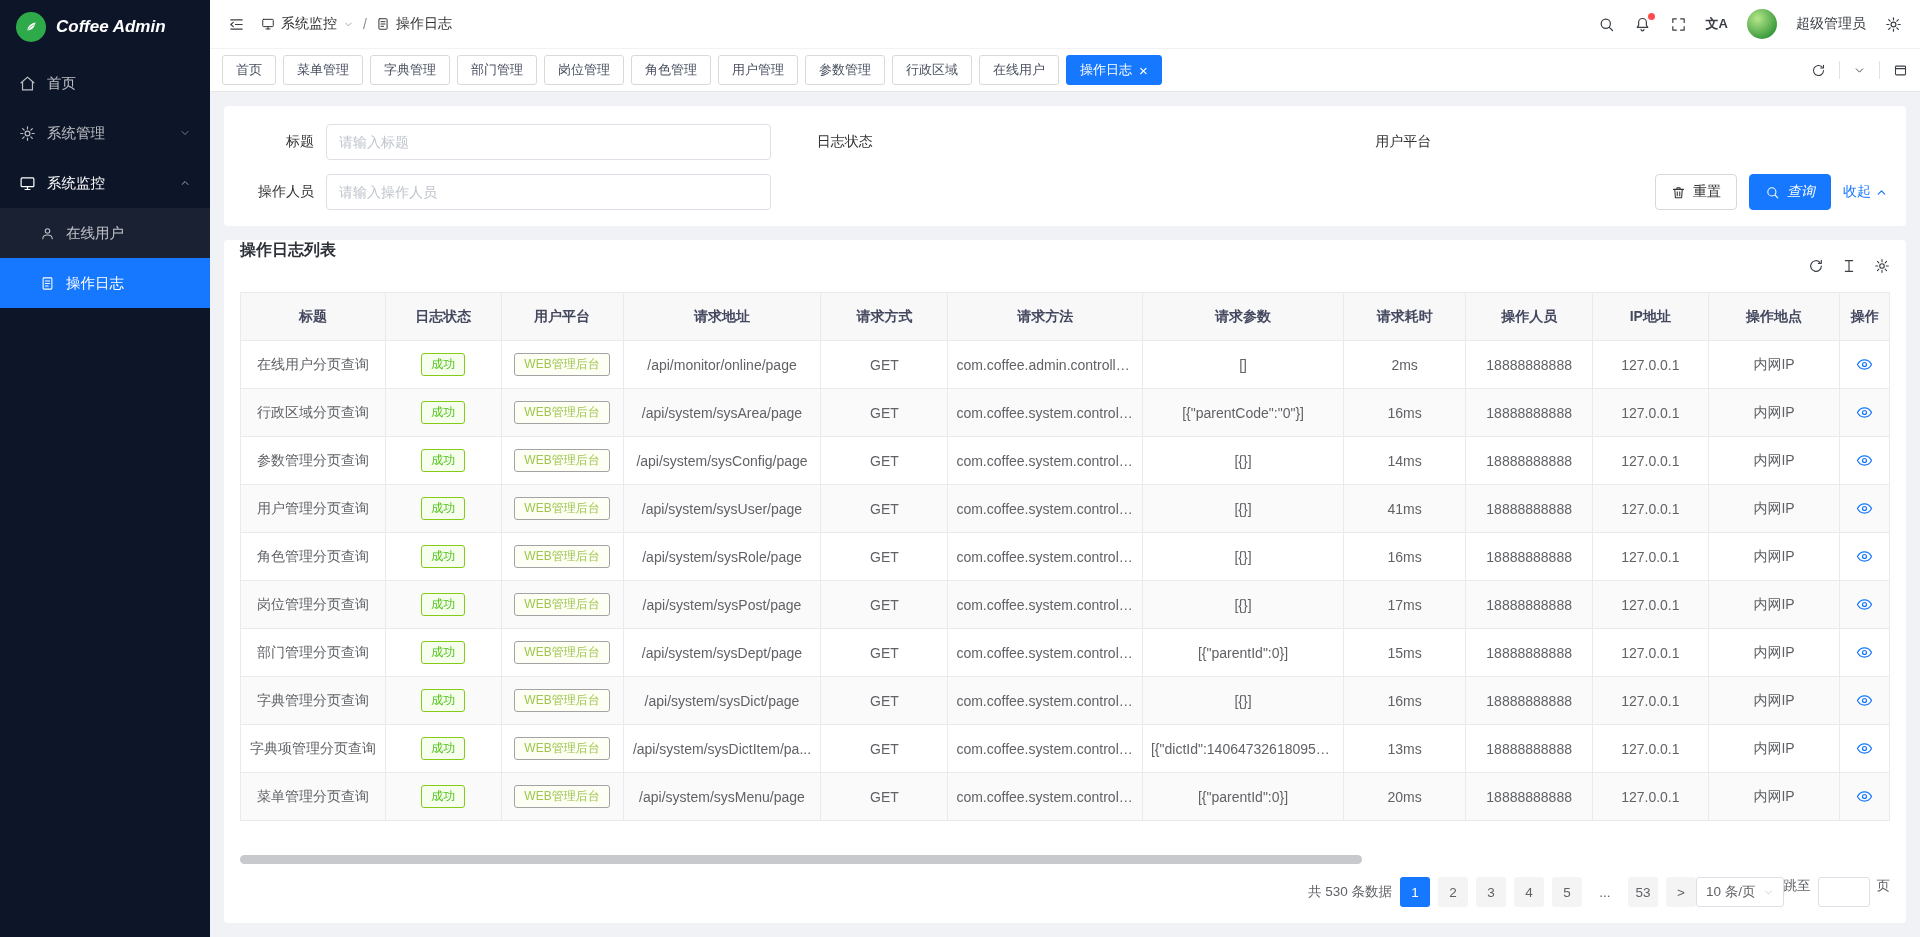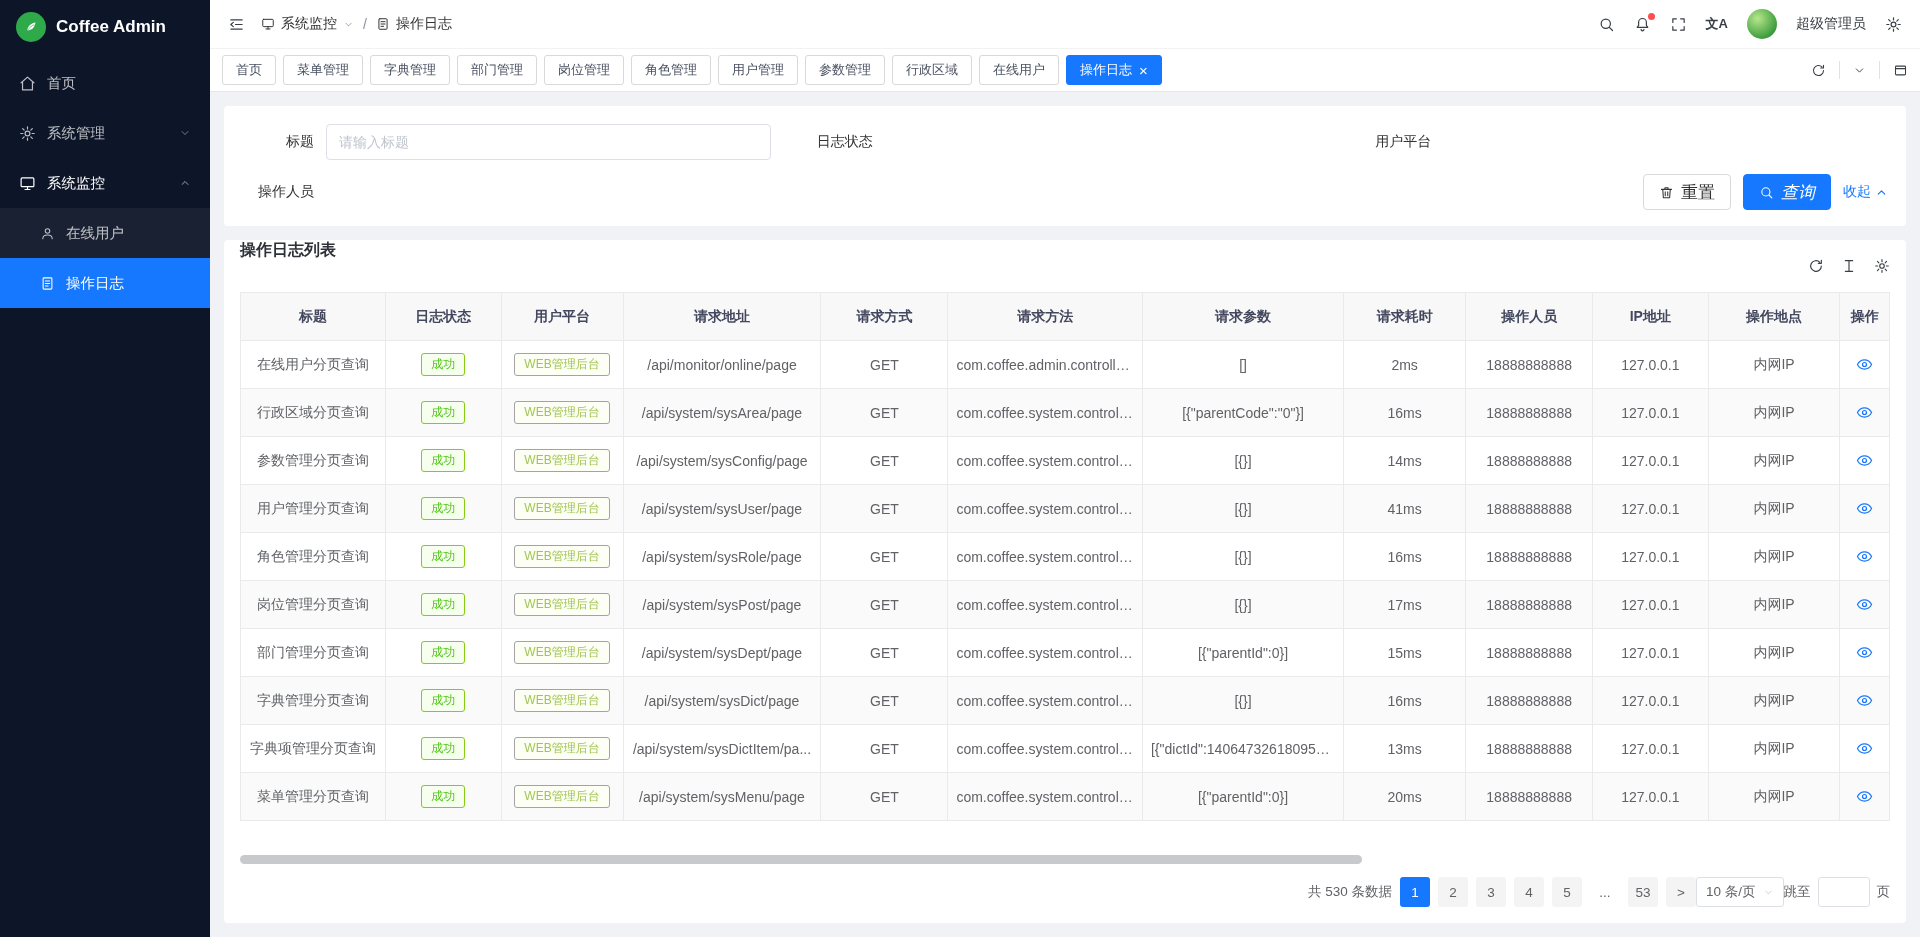--- a/index.html
+++ b/index.html
@@ -2,21 +2,21 @@
 <html><head>
 <meta charset="utf-8">
 <style>
   * { margin:0; padding:0; box-sizing:border-box; }
   html,body { width:1920px; height:937px; overflow:hidden; }
   body { font-family:"Liberation Sans","DejaVu Sans",sans-serif; font-size:14px; color:#333; background:#f0f2f5; display:flex; }
   svg.ic { fill:none; stroke:currentColor; stroke-width:1.7; stroke-linecap:round; stroke-linejoin:round; width:17px; height:17px; display:block; }
 
   
   .sidebar { width:210px; min-width:210px; height:100%; background:#0d1528; color:rgba(255,255,255,0.72); display:flex; flex-direction:column; }
-  .logo { height:54px; display:flex; align-items:center; gap:10px; padding:4px 16px; }
+  .logo { height:54px; display:flex; align-items:center; gap:10px; padding:4px 16px;font-style:italic; }
   .logo-badge { width:30px; height:30px; border-radius:50%; background:#2faa4a; display:flex; align-items:center; justify-content:center; flex:none; }
   .logo-text { color:#fff; font-weight:bold; font-size:17px; white-space:nowrap; }
   .menu { margin-top:4px; }
   .menu-item { height:50px; display:flex; align-items:center; gap:11px; padding:0 19px; cursor:pointer; font-size:14.5px; }
   .menu-item .chev { margin-left:auto; opacity:.7; }
   .submenu { background:rgba(255,255,255,0.055); }
   .menu-item.sub { padding-left:40px; }
   .menu-item.active { background:#1677ff; color:#fff; }
   .menu-item.parent-active { color:#fff; }
 
@@ -53,21 +53,21 @@
   
   .filter-card { padding:18px 18px 16px; flex:none; }
   .filter-grid { display:grid; grid-template-columns:1fr 1fr 1fr; column-gap:30px; row-gap:14px; }
   .field { display:flex; align-items:center; min-width:0; }
   .field label { min-width:72px; text-align:right; margin-right:12px; color:#333; white-space:nowrap; cursor:default; }
   .ctl { flex:1; position:relative; min-width:0; }
   input.txt { width:100%; height:36px; border:1px solid #dcdfe6; border-radius:4px; padding:0 12px; font-size:14px; color:#333; outline:none; font-family:inherit; background:#fff; }
   input.txt::placeholder { color:#bfc4cc; }
   .sel-chev { position:absolute; right:10px; top:50%; transform:translateY(-50%); color:#c0c4cc; pointer-events:none; }
   .filter-actions { grid-column:2 / 4; display:flex; align-items:center; justify-content:flex-end; gap:12px; }
-  .btn { height:36px; display:inline-flex; align-items:center; gap:7px; padding:0 15px; border-radius:4px; border:1px solid #d9d9d9; background:#fff; color:#333; font-size:17px; cursor:pointer; font-family:inherit; }
+  .btn { height:36px; display:inline-flex; align-items:center; gap:7px; padding:0 15px; border-radius:4px; border:1px solid #d9d9d9; background:#fff; color:#333; font-size:14px; cursor:pointer; font-family:inherit; }
   .btn.primary { background:#1677ff; border-color:#1677ff; color:#fff;font-style:italic; }
   .btn svg.ic { width:15px; height:15px; }
   .link-collapse { color:#1677ff; display:inline-flex; align-items:center; gap:4px; cursor:pointer; font-size:14px; }
   .link-collapse svg.ic { width:13px; height:13px; stroke-width:2.2; }
 
   
   .table-card { flex:1; display:flex; flex-direction:column; min-height:0; padding:0 16px 6px; }
   .table-card-head { height:52px; display:flex; flex:none; }
   .table-title { font-size:16px; font-weight:bold; color:#2d3138; }
   .table-tools { margin-left:auto; display:flex; gap:17px; color:#5a6067; }
@@ -93,21 +93,21 @@
   .hscroll-thumb { width:68%; height:9px; background:#c7c9cc; border-radius:5px; cursor:pointer; }
 
   .pager { height:50px; display:flex; align-items:center; justify-content:flex-end; gap:0; color:#606266; font-size:13.5px; flex:none; }
   .pager-total { margin-right:8px; }
   .pager-pages { display:flex; align-items:center; gap:8px; }
   .page-btn { min-width:30px; height:30px; border:none; background:#f4f4f5; color:#606266; border-radius:3px; font-size:13.5px; cursor:pointer; font-family:inherit; }
   .page-btn.active { background:#1677ff; color:#fff; }
   .page-btn.dots { background:transparent; cursor:default; }
   .size-sel { height:30px; border:1px solid #dcdfe6; border-radius:3px; display:flex; align-items:center; gap:7px; padding:0 9px; cursor:pointer; background:#fff; }
   .size-sel .chev { color:#c0c4cc; }
-  .jump-wrap { display:flex; align-items:center; gap:7px; }
+  .jump-wrap { display:flex; align-items:flex-start; gap:7px; }
   .jump-input { width:52px; height:30px; border:1px solid #dcdfe6; border-radius:3px; text-align:center; font-family:inherit; font-size:13.5px; outline:none; }
 </style>
 </head>
 <body>
 
 <aside class="sidebar">
   <div class="logo">
     <span class="logo-badge">
       <svg viewBox="0 0 24 24" width="18" height="18">
           <circle cx="12" cy="12" r="11" fill="#2faa4a"></circle>
@@ -292,20 +292,23 @@
           </span>
         </div>
         <div class="field">
           <label>日志状态</label>
         </div>
         <div class="field">
           <label>用户平台</label>
         </div>
         <div class="field">
           <label>操作人员</label>
+          <span class="ctl">
+            <input class="txt" placeholder="请输入操作人员" style="">
+          </span>
         </div>
         <div class="filter-actions">
           <button class="btn">
             <svg class="ic" viewBox="0 0 24 24">
                 <path d="M4 7h16M9.5 7V4.5h5V7M6 7l1 13.5h10L18 7M10 11v6M14 11v6"></path>
               </svg>
             <span>重置</span>
           </button>
           <button class="btn primary">
             <svg class="ic" viewBox="0 0 24 24">

